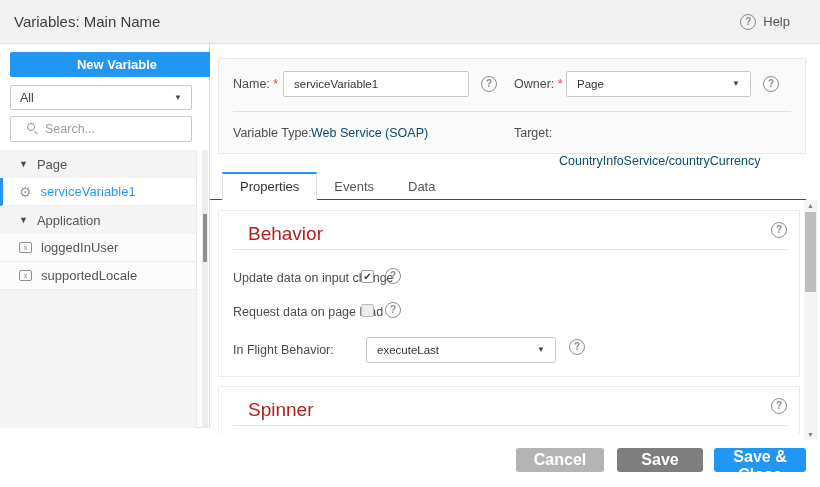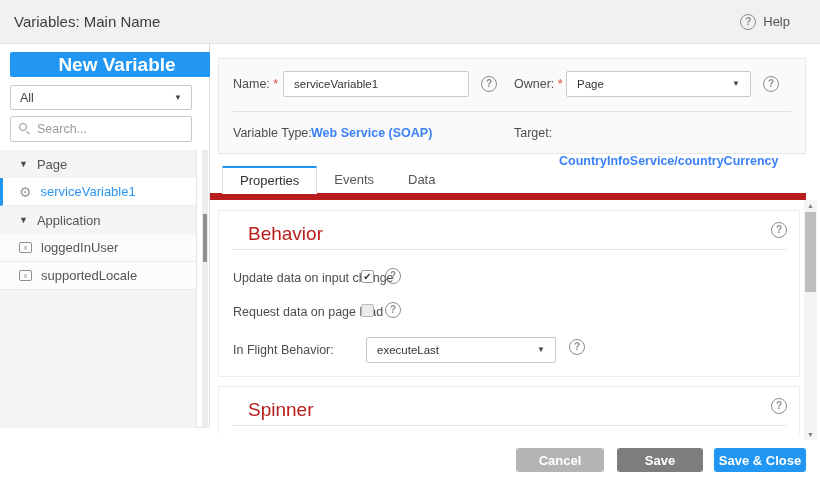--- a/index.html
+++ b/index.html
@@ -27,33 +27,33 @@
   }
 
   
   .sidebar {
     position:absolute; left:0; top:44px; width:210px; height:384px;
     background:#fff; border-right:1px solid #dcdcdc; border-bottom:1px solid #e5e5e5;
   }
   .btn-new {
     position:absolute; left:10px; top:8px; width:214px; height:25px;
     background:#2196f3; color:#fff; border:none; border-radius:2px;
-    font-family:inherit; font-size:19px; font-weight:bold; cursor:pointer;
+    font-family:inherit; font-size:13px; font-weight:bold; cursor:pointer;
   }
   .filter-select {
     position:absolute; left:10px; top:41px; width:182px; height:25px;
     background:#fff; border:1px solid #c9c9c9; border-radius:2px;
     display:flex; align-items:center; justify-content:space-between;
     padding:0 9px; font-size:12.5px; color:#444; cursor:pointer;
   }
   .chevron { font-size:8px; color:#444; line-height:1; }
   .search-box {
     position:absolute; left:10px; top:72px; width:182px; height:26px;
     background:#fff; border:1px solid #c9c9c9; border-radius:2px;
-    display:flex; align-items:center; padding:0 8px; gap:6px;
+    display:flex; align-items:center; padding:0 16px; gap:6px;
   }
   .search-box input {
     border:none; outline:none; flex:1; font-family:inherit;
     font-size:12.5px; color:#555; background:transparent; min-width:0;
   }
   .search-box input::placeholder { color:#9a9a9a; }
   .mag { position:relative; width:12px; height:12px; flex:0 0 auto; }
   .mag-circle { position:absolute; left:0; top:0; width:8px; height:8px; border:1.4px solid #8f8f8f; border-radius:50%; }
   .mag-handle { position:absolute; left:7.5px; top:7.5px; width:4px; height:1.4px; background:#8f8f8f; transform:rotate(45deg); transform-origin:0 0; }
 
@@ -95,27 +95,27 @@
     position:absolute; left:64px; top:12px; width:186px; height:26px;
     border:1px solid #c9c9c9; border-radius:2px; background:#fff;
     font-family:inherit; font-size:11.5px; color:#333; padding:0 10px; outline:none;
   }
   .ui-select {
     position:absolute; height:26px; background:#fff; border:1px solid #c9c9c9; border-radius:2px;
     display:flex; align-items:center; justify-content:space-between;
     padding:0 10px; font-size:11.5px; color:#333; cursor:pointer;
   }
   .info-divider { position:absolute; left:14px; right:14px; top:52px; height:1px; background:#e2e2e2; }
-  .bold-val { font-weight:bold; color:#3b82f6; }
+  .bold-val { font-weight:normal; color:#0c4a6e; }
 
   
   .tabbar {
     position:absolute; left:0; top:128px; width:596px; height:28px;
-    display:flex; align-items:flex-end; padding-left:12px;
-    border-bottom:7px solid #b91c1c;
+    display:flex; padding-left:12px;
+    border-bottom:1px solid #b91c1c;
   }
   .tab {
     height:28px; padding:0 17px; display:flex; align-items:center;
     font-size:13px; color:#555; cursor:pointer;
   }
   .tab.active {
     background:#fff; border:1px solid #dcdcdc; border-top:2px solid #2196f3;
     border-bottom:1px solid #fff; margin-bottom:-1px; color:#333;
   }
 
@@ -139,21 +139,21 @@
   
   .vscroll { position:absolute; right:3px; top:156px; width:13px; height:240px; background:#f4f4f4; }
   .vs-arrow { position:absolute; left:0; width:13px; height:11px; display:flex; align-items:center; justify-content:center; font-size:7px; color:#7f7f7f; cursor:pointer; }
   .vs-arrow.up { top:0; }
   .vs-arrow.down { bottom:0; }
   .vs-thumb { position:absolute; left:1px; top:12px; width:11px; height:80px; background:#bdbdbd; cursor:pointer; }
 
   
   .footer-btn {
     position:absolute; top:448px; height:24px; border:none; border-radius:3px;
-    font-family:inherit; font-size:13px; font-weight:bold; color:#fff; cursor:pointer;
+    font-family:inherit; font-size:16px; font-weight:bold; color:#fff; cursor:pointer;
   }
   .btn-cancel { right:216px; width:88px; background:#b4b4b4; }
   .btn-save { right:117px; width:86px; background:#7e7e7e; }
   .btn-saveclose { right:14px; width:92px; background:#2196f3; }
 </style>
 </head>
 <body>
 
 <div class="app-header">
   <div class="app-title">Variables: Main Name</div>

